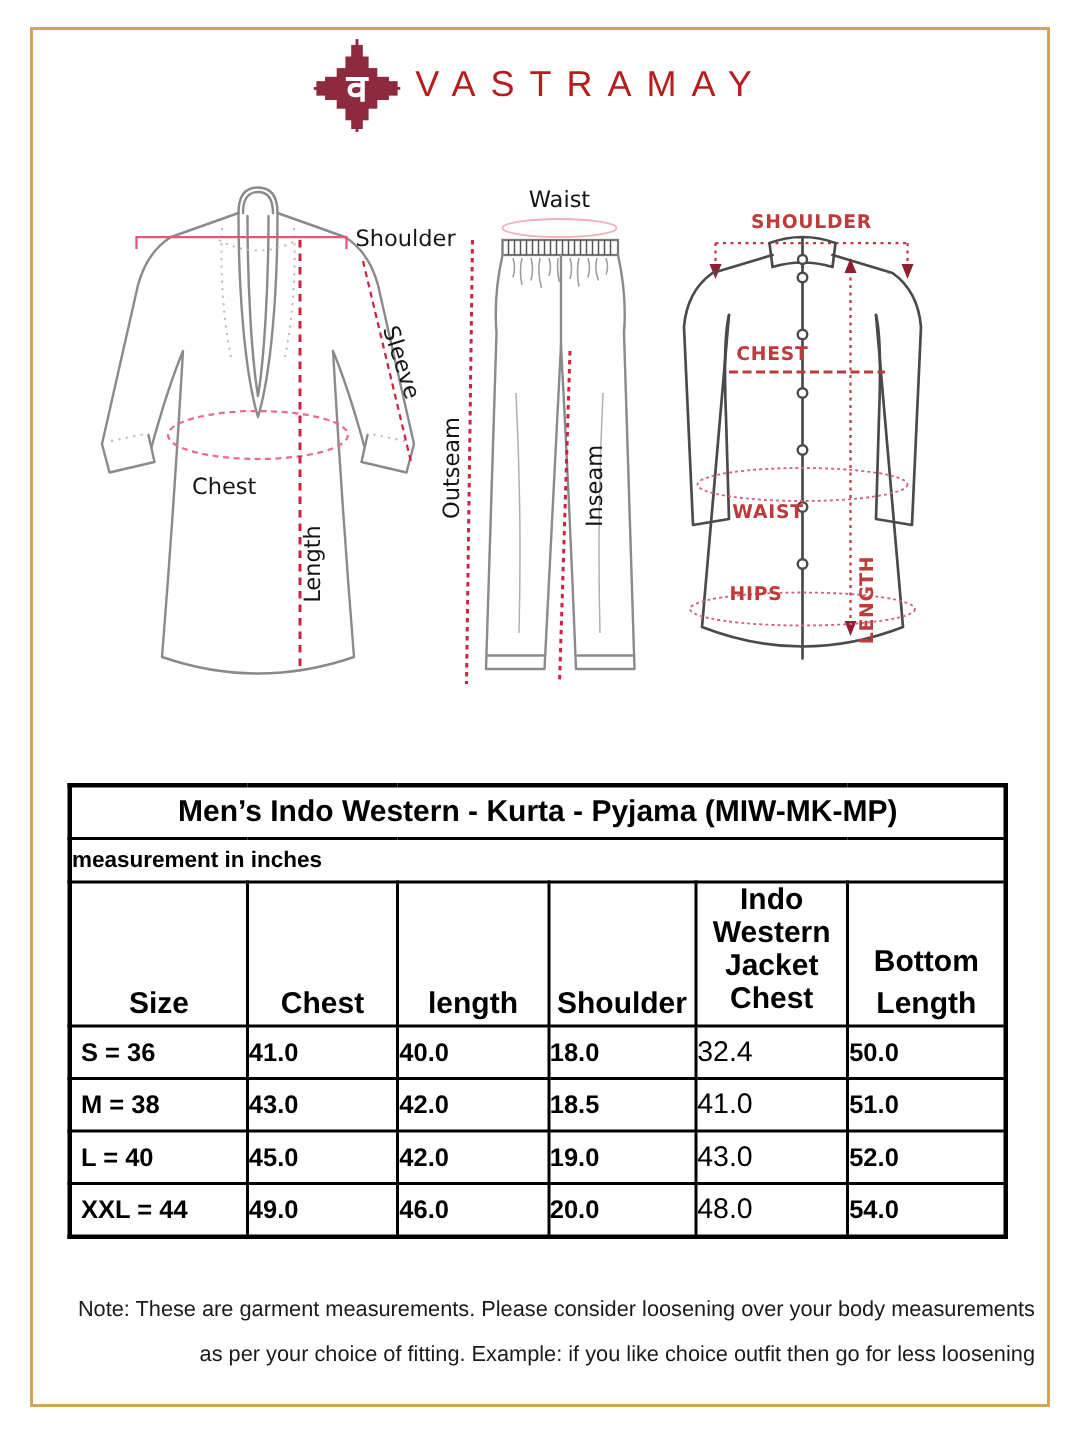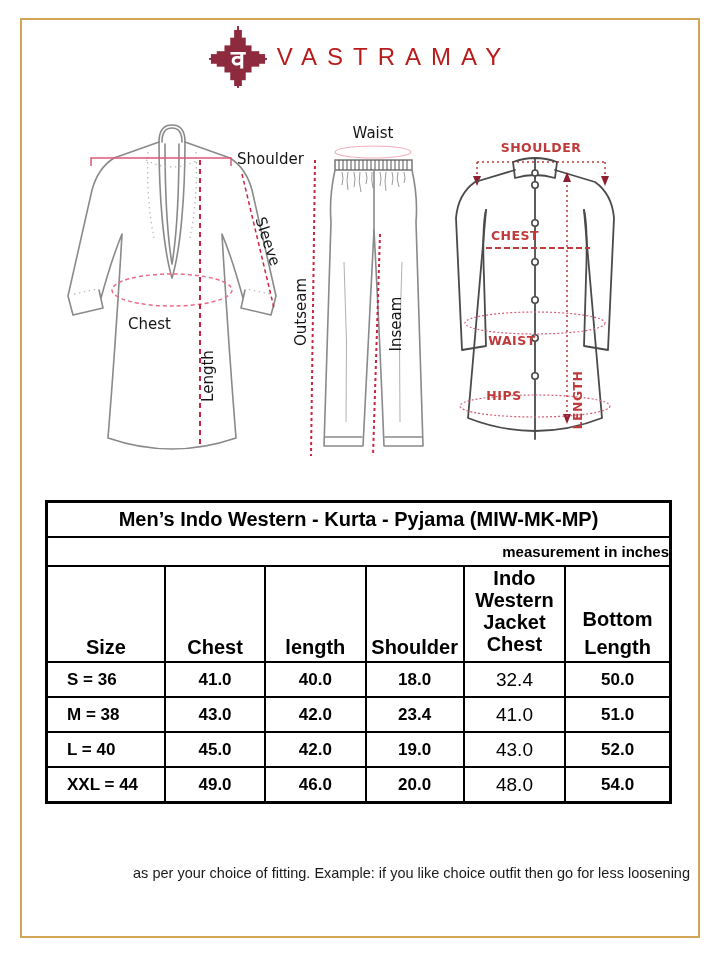--- a/index.html
+++ b/index.html
@@ -14,29 +14,29 @@
   .diag text.redlab{fill:#bf3a3a;font-size:12.5px;font-weight:bold;letter-spacing:.5px;}
   .sk{fill:none;stroke:#8a8a8a;stroke-width:1.6;stroke-linejoin:round;stroke-linecap:round;}
   .skd{fill:none;stroke:#4a4a4a;stroke-width:1.8;stroke-linejoin:round;stroke-linecap:round;}
   .dot{fill:none;stroke:#bcbcbc;stroke-width:1.3;stroke-dasharray:1.5,3.5;}
   .meas{fill:none;stroke:#ce2340;stroke-width:2;stroke-dasharray:5,4;}
   .meas2{fill:none;stroke:#ce2340;stroke-width:1.5;stroke-dasharray:4,3;}
   .jred{fill:none;stroke:#bf3a3a;stroke-width:1.5;stroke-dasharray:2,3;}
   .jdash{fill:none;stroke:#bf3a3a;stroke-width:2;stroke-dasharray:6,3;}
   .jell{fill:none;stroke:#d4607a;stroke-width:1.2;stroke-dasharray:2,2;}
   
-  table.size{position:absolute;left:45px;top:500px;border-collapse:collapse;table-layout:fixed;width:627px;background:#fff;color:#000;}
+  table.size{position:absolute;left:45px;top:522px;border-collapse:collapse;table-layout:fixed;width:627px;background:#fff;color:#000;}
   table.size td,table.size th{border:2px solid #000;padding:0;}
   table.size{border:3px solid #000;}
   .t-title{height:33px;font-size:20px;font-weight:bold;text-align:center;}
-  .t-sub{height:27px;font-size:15px;font-weight:bold;text-align:right;}
+  .t-sub{height:27px;font-size:15px;font-weight:bold;text-align:left;}
   .t-head th{height:64px;vertical-align:bottom;text-align:center;font-size:20px;font-weight:bold;padding-bottom:3px;line-height:1.4;}
   .t-head th.small{font-size:20px;line-height:1.1;padding-bottom:6px;}
-  .t-row td{height:33px;font-size:17px;font-weight:bold;text-align:center;vertical-align:middle;}
-  .t-row td.szc{text-align:left;padding-left:19px;}
+  .t-row td{height:33px;font-size:17px;font-weight:bold;vertical-align:middle;}
+  .t-row td.szc{text-align:left;padding-left:6px;}
   .t-row td.rw{font-weight:400;font-size:19px;}
   
   .note{position:absolute;left:24px;top:858px;width:666px;text-align:right;color:#1a1a1a;font-size:14.5px;line-height:30px;}
   .note div{white-space:nowrap;}
 </style>
 </head>
 <body>
 
 <div class="frame"></div>
 
@@ -158,21 +158,21 @@
     <td>41.0</td>
     <td>40.0</td>
     <td>18.0</td>
     <td class="rw">32.4</td>
     <td>50.0</td>
   </tr>
   <tr class="t-row">
     <td class="szc">M = 38</td>
     <td>43.0</td>
     <td>42.0</td>
-    <td>23.4</td>
+    <td>18.5</td>
     <td class="rw">41.0</td>
     <td>51.0</td>
   </tr>
   <tr class="t-row">
     <td class="szc">L = 40</td>
     <td>45.0</td>
     <td>42.0</td>
     <td>19.0</td>
     <td class="rw">43.0</td>
     <td>52.0</td>
@@ -182,14 +182,15 @@
     <td>49.0</td>
     <td>46.0</td>
     <td>20.0</td>
     <td class="rw">48.0</td>
     <td>54.0</td>
   </tr>
 </tbody>
   </table>
 
 <div class="note">
+  <div>Note: These are garment measurements. Please consider loosening over your body measurements</div>
   <div>as per your choice of fitting. Example: if you like choice outfit then go for less loosening</div>
 </div>
 
 </body></html>

